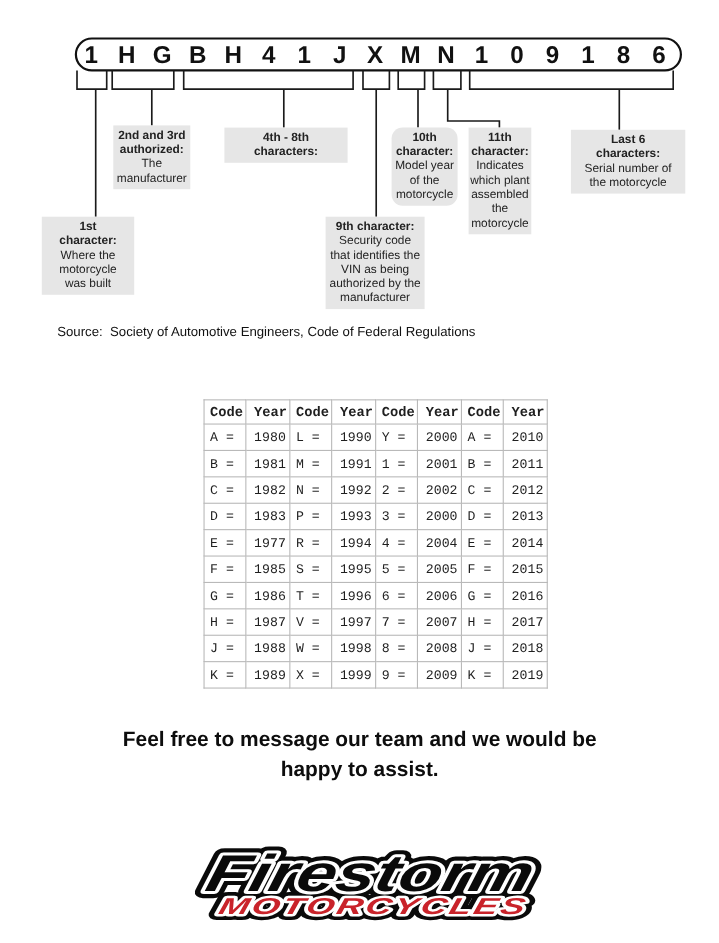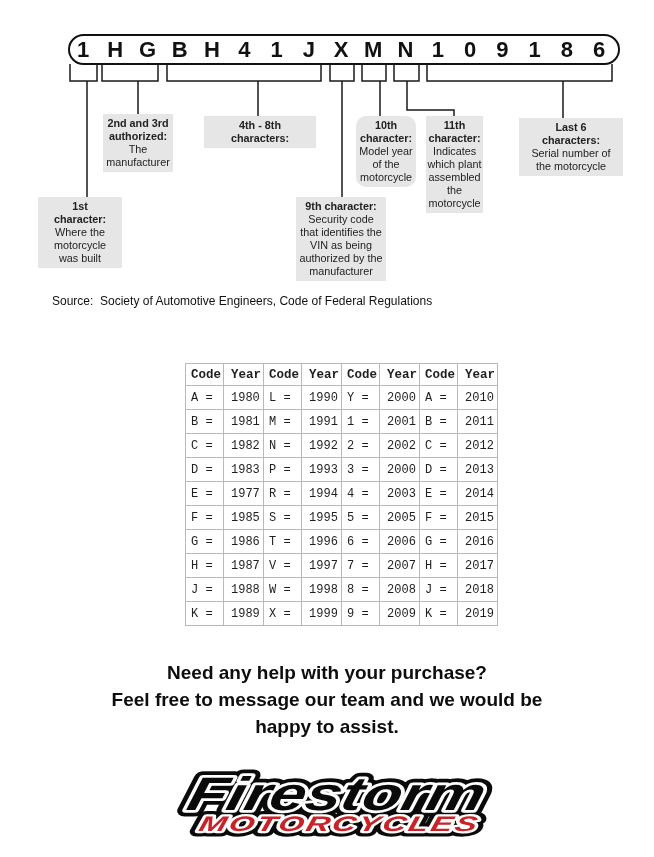--- a/index.html
+++ b/index.html
@@ -212,21 +212,21 @@
           <td class="col-year">2000</td>
           <td class="col-code">D =</td>
           <td class="col-year">2013</td>
         </tr>
         <tr>
           <td class="col-code">E =</td>
           <td class="col-year">1977</td>
           <td class="col-code">R =</td>
           <td class="col-year">1994</td>
           <td class="col-code">4 =</td>
-          <td class="col-year">2003</td>
+          <td class="col-year">2004</td>
           <td class="col-code">E =</td>
           <td class="col-year">2014</td>
         </tr>
         <tr>
           <td class="col-code">F =</td>
           <td class="col-year">1985</td>
           <td class="col-code">S =</td>
           <td class="col-year">1995</td>
           <td class="col-code">5 =</td>
           <td class="col-year">2005</td>
@@ -270,21 +270,20 @@
           <td class="col-year">1999</td>
           <td class="col-code">9 =</td>
           <td class="col-year">2009</td>
           <td class="col-code">K =</td>
           <td class="col-year">2019</td>
         </tr>
       </tbody>
   </table>
 
   <div class="help">
-    <div>Need any help with your purchase?</div>
     <div>Feel free to message our team and we would be</div>
     <div>happy to assist.</div>
   </div>
 
   <div class="logo-wrap">
     <svg width="360" height="76" viewBox="0 0 360 76" aria-hidden="true">
       <g transform="translate(16,0) skewX(-14)">
         <text class="logo-f stroke-blk" x="22" y="44" textLength="296" lengthAdjust="spacingAndGlyphs">Firestorm</text>
         <text class="logo-m stroke-blk-s" x="40" y="65" textLength="280" lengthAdjust="spacingAndGlyphs">MOTORCYCLES</text>
         <text class="logo-f stroke-wht" x="22" y="44" textLength="296" lengthAdjust="spacingAndGlyphs">Firestorm</text>

